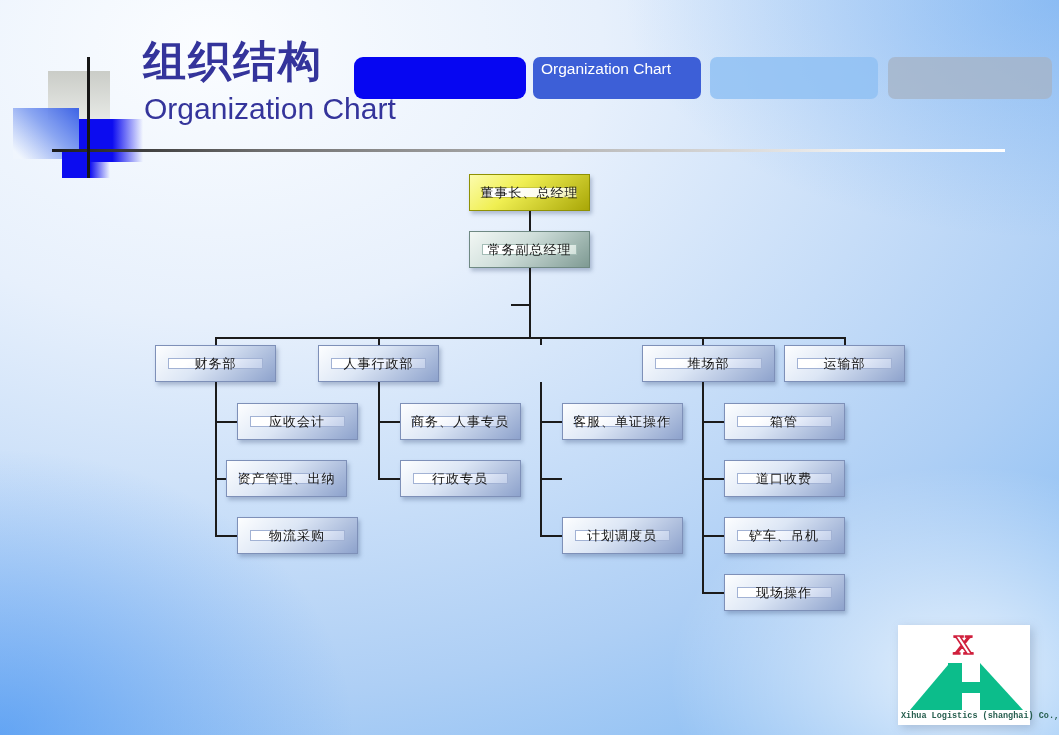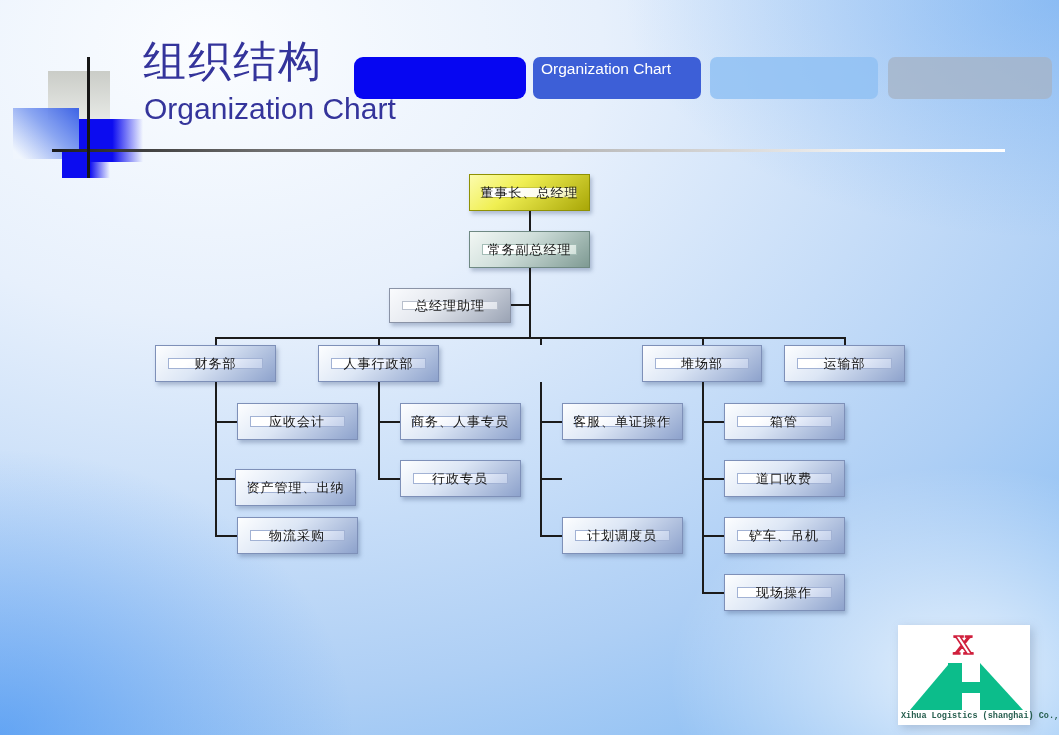--- a/index.html
+++ b/index.html
@@ -17,21 +17,21 @@
     background:linear-gradient(180deg,#c7c9c3,#e6e8e4);opacity:.93;}
   .decor-bluefade{position:absolute;left:13px;top:108px;width:66px;height:51px;
     background:linear-gradient(225deg,#2c55e6 0%,#7f9df0 45%,rgba(255,255,255,.12) 92%);opacity:.9;}
   .decor-blue1{position:absolute;left:79px;top:119px;width:64px;height:43px;
     background:linear-gradient(90deg,#0c0cf0 52%,rgba(12,12,240,0) 100%);}
   .decor-blue2{position:absolute;left:62px;top:152px;width:48px;height:26px;
     background:linear-gradient(90deg,#0c0cf0 58%,rgba(12,12,240,0) 100%);}
   .rule{position:absolute;left:52px;top:149px;width:953px;height:3px;
     background:linear-gradient(90deg,#1c1c1c 0%,#6e6e6e 22%,#b9b9b9 55%,#f2f2f2 85%,#ffffff 100%);}
   .vline{position:absolute;left:87px;top:57px;width:3px;height:121px;background:#161616;}
-  .title{position:absolute;left:143px;top:33px;margin:0;font-size:43px;font-weight:400;
+  .title{position:absolute;left:143px;top:33px;margin:0;font-size:43px;font-weight:700;
     color:#34349b;letter-spacing:2px;}
   .subtitle{position:absolute;left:144px;top:92px;margin:0;font-size:30px;font-weight:400;
     color:#34349b;}
   
   .nav-btn{position:absolute;top:57px;height:42px;border-radius:9px;box-sizing:border-box;cursor:pointer;}
   .b1{left:354px;width:172px;background:#0606f2;}
   .b2{left:533px;width:168px;background:#3d5fd7;color:#fff;font-size:15.5px;line-height:19px;
     padding:2px 8px;border-radius:7px;}
   .b3{left:710px;width:168px;background:rgba(144,193,243,.85);border-radius:7px;}
   .b4{left:888px;width:164px;background:rgba(165,179,199,.78);border-radius:7px;}
@@ -87,44 +87,39 @@
       <div class="node gold" style="left: 469px; top: 174px; width: 121px; height: 37px;">
         <div class="node-inner">
           <span>董事长、总经理</span>
         </div>
       </div>
       <div class="node teal" style="left: 469px; top: 231px; width: 121px; height: 37px;">
         <div class="node-inner">
           <span>常务副总经理</span>
         </div>
       </div>
-      <div class="node silver" style="left: 389px; top: 288px; width: 122px; height: 35px;">
-        <div class="node-inner">
-          <span>总经理助理</span>
-        </div>
-      </div>
       <div class="cline" style="left: 529px; top: 211px; width: 2px; height: 20px;"></div>
       <div class="cline" style="left: 529px; top: 268px; width: 2px; height: 71px;"></div>
       <div class="cline" style="left: 511px; top: 304px; width: 19px; height: 2px;"></div>
       <div class="cline" style="left: 215px; top: 337px; width: 631px; height: 2px;"></div>
       <div class="cline" style="left: 214.5px; top: 339px; width: 2px; height: 6px;"></div>
       <div class="node blue" style="left: 155px; top: 345px; width: 121px; height: 37px;">
         <div class="node-inner">
           <span>财务部</span>
         </div>
       </div>
       <div class="cline" style="left: 214.5px; top: 382px; width: 2px; height: 155px;"></div>
       <div class="cline" style="left: 214.5px; top: 421px; width: 22px; height: 2px;"></div>
       <div class="node blue" style="left: 236.5px; top: 403px; width: 121px; height: 37px;">
         <div class="node-inner">
           <span>应收会计</span>
         </div>
       </div>
       <div class="cline" style="left: 214.5px; top: 478px; width: 22px; height: 2px;"></div>
-      <div class="node blue" style="left: 235px; top: 460px; width: 121px; height: 37px; margin-top: 9px;">
+      <div class="node blue" style="left: 226px; top: 460px; width: 121px; height: 37px;">
         <div class="node-inner">
           <span>资产管理、出纳</span>
         </div>
       </div>
       <div class="cline" style="left: 214.5px; top: 535px; width: 22px; height: 2px;"></div>
       <div class="node blue" style="left: 236.5px; top: 517px; width: 121px; height: 37px;">
         <div class="node-inner">
           <span>物流采购</span>
         </div>
       </div>
@@ -156,21 +151,21 @@
         </div>
       </div>
       <div class="cline" style="left: 539.5px; top: 478px; width: 22px; height: 2px;"></div>
       <div class="cline" style="left: 539.5px; top: 535px; width: 22px; height: 2px;"></div>
       <div class="node blue" style="left: 561.5px; top: 517px; width: 121px; height: 37px;">
         <div class="node-inner">
           <span>计划调度员</span>
         </div>
       </div>
       <div class="cline" style="left: 701.5px; top: 339px; width: 2px; height: 6px;"></div>
-      <div class="node blue" style="left: 642px; top: 345px; width: 120px; height: 37px;">
+      <div class="node blue" style="left: 642px; top: 345px; width: 133px; height: 37px;">
         <div class="node-inner">
           <span>堆场部</span>
         </div>
       </div>
       <div class="cline" style="left: 701.5px; top: 382px; width: 2px; height: 212px;"></div>
       <div class="cline" style="left: 701.5px; top: 421px; width: 22px; height: 2px;"></div>
       <div class="node blue" style="left: 723.5px; top: 403px; width: 121px; height: 37px;">
         <div class="node-inner">
           <span>箱管</span>
         </div>

